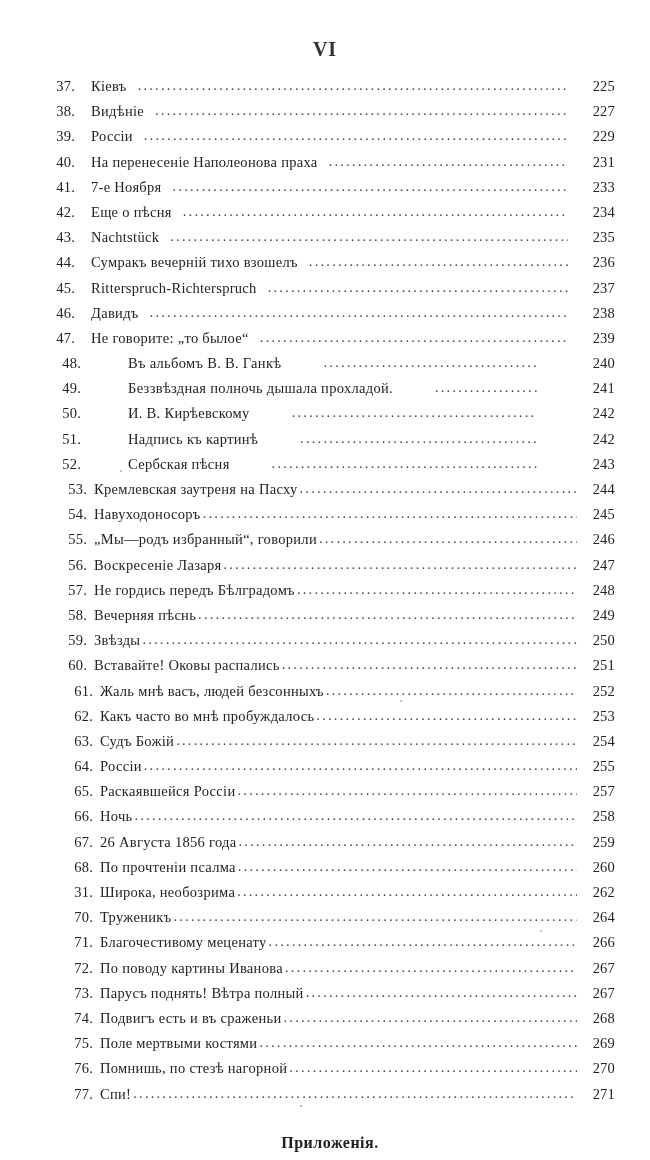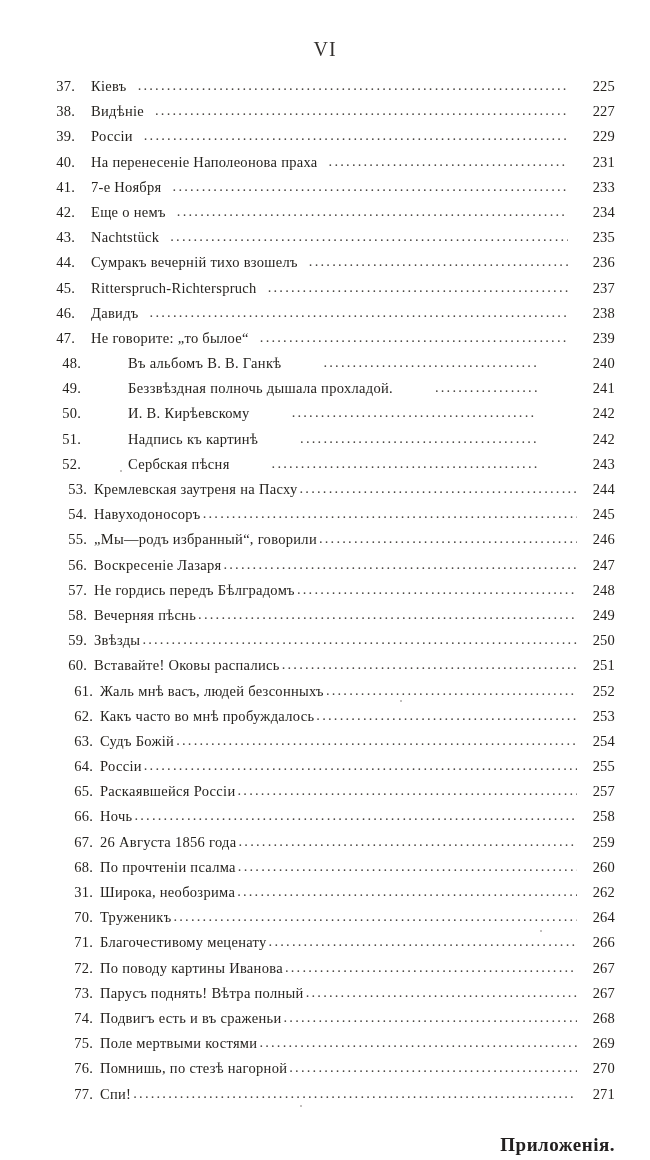--- a/index.html
+++ b/index.html
@@ -21,20 +21,21 @@
     padding: 0;
   }
   .page-number {
     text-align: center;
     font-size: 20px;
     letter-spacing: 1px;
     margin-top: 38px;
     margin-bottom: 18px;
     color: #33302e;
     font-family: "Liberation Serif", serif;
+    font-weight: bold;
   }
   .toc {
     margin: 0 auto;
     width: 570px;
     padding-left: 10px;
   }
   .toc-row {
     display: flex;
     align-items: baseline;
     font-size: 14.5px;
@@ -71,22 +72,22 @@
     flex: none;
     letter-spacing: 0.2px;
   }
   
   .i0 { margin-left: 0px; gap: 9px; }
   .i1 { margin-left: 6px; gap: 40px; }
   .i2 { margin-left: 12px; }
   .i3 { margin-left: 18px; }
 
   .appendix-heading {
-    text-align: right;
-    font-size: 19px;
+    text-align: center;
+    font-size: 16px;
     font-weight: bold;
     margin-top: 22px;
     margin-bottom: 16px;
     letter-spacing: 0.5px;
     color: #232020;
   }
   .speck {
     position: absolute;
     background: #6b6560;
     border-radius: 50%;
@@ -127,21 +128,21 @@
           <span class="toc-page">231</span>
         </div>
         <div class="toc-row i0">
           <span class="toc-num">41.</span>
           <span class="toc-title">7-е Ноября</span>
           <span class="leader">............................................................................................................</span>
           <span class="toc-page">233</span>
         </div>
         <div class="toc-row i0">
           <span class="toc-num">42.</span>
-          <span class="toc-title">Еще о немъ</span>
+          <span class="toc-title">Еще о пѣсня</span>
           <span class="leader">............................................................................................................</span>
           <span class="toc-page">234</span>
         </div>
         <div class="toc-row i0">
           <span class="toc-num">43.</span>
           <span class="toc-title">Nachtstück</span>
           <span class="leader">............................................................................................................</span>
           <span class="toc-page">235</span>
         </div>
         <div class="toc-row i0">

